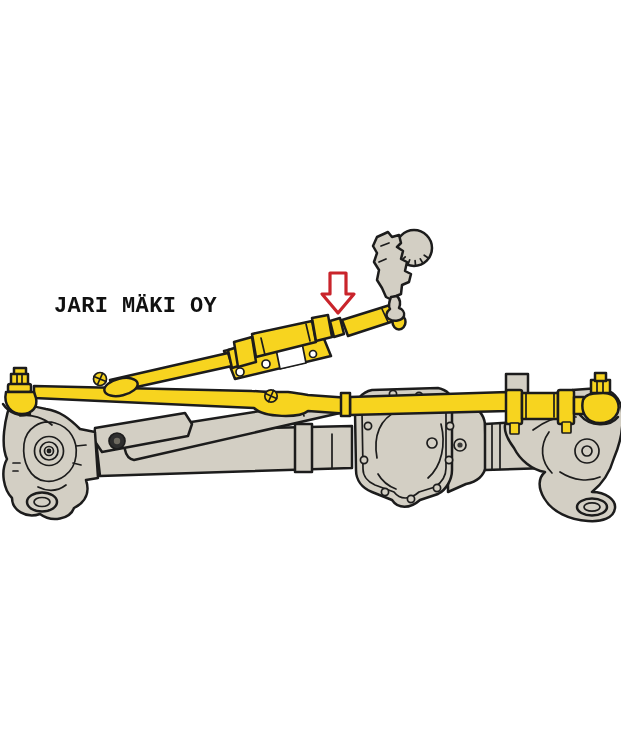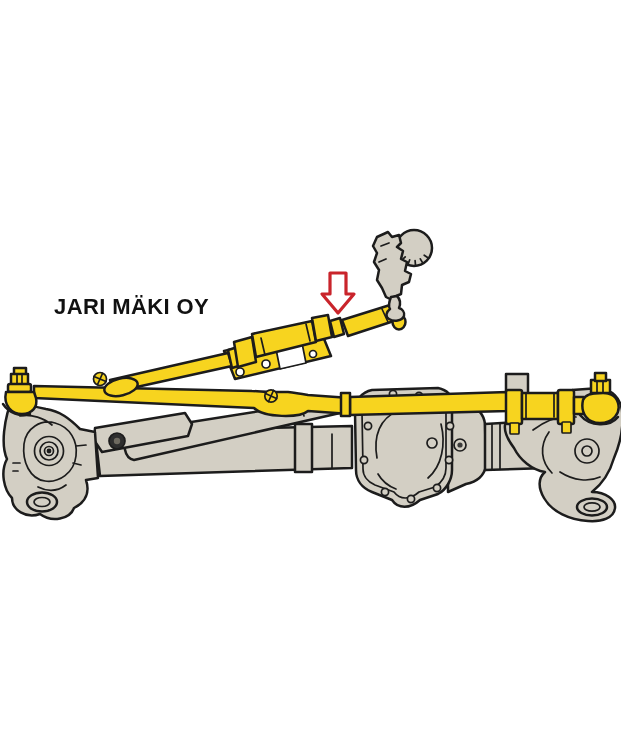--- a/index.html
+++ b/index.html
@@ -1,20 +1,20 @@
 <!DOCTYPE html>
 <html style="--background: #ffffff; --highlight-yellow: #f7d41f; --metal-gray: #d3cfc4; --outline: #1c1c1c; --arrow-red: #c9242b; --text-black: #111111; --bolt-dark: #2e2e2e;"><head>
 <meta charset="utf-8">
 <style>
   html,body{margin:0;padding:0;background:#fff;}
   .canvas{
     position:relative;
     width:621px;height:750px;
     background:var(--background,#fff);
-    font-family:Liberation Sans, sans-serif;
+    font-family:Liberation Mono, monospace;
     overflow:hidden;
     text-align:right;
   }
   .brand{
     position:absolute;
     left:54px;top:294px;
     font-size:22px;
     font-weight:bold;
     letter-spacing:.4px;
     color:var(--text-black,#111);

